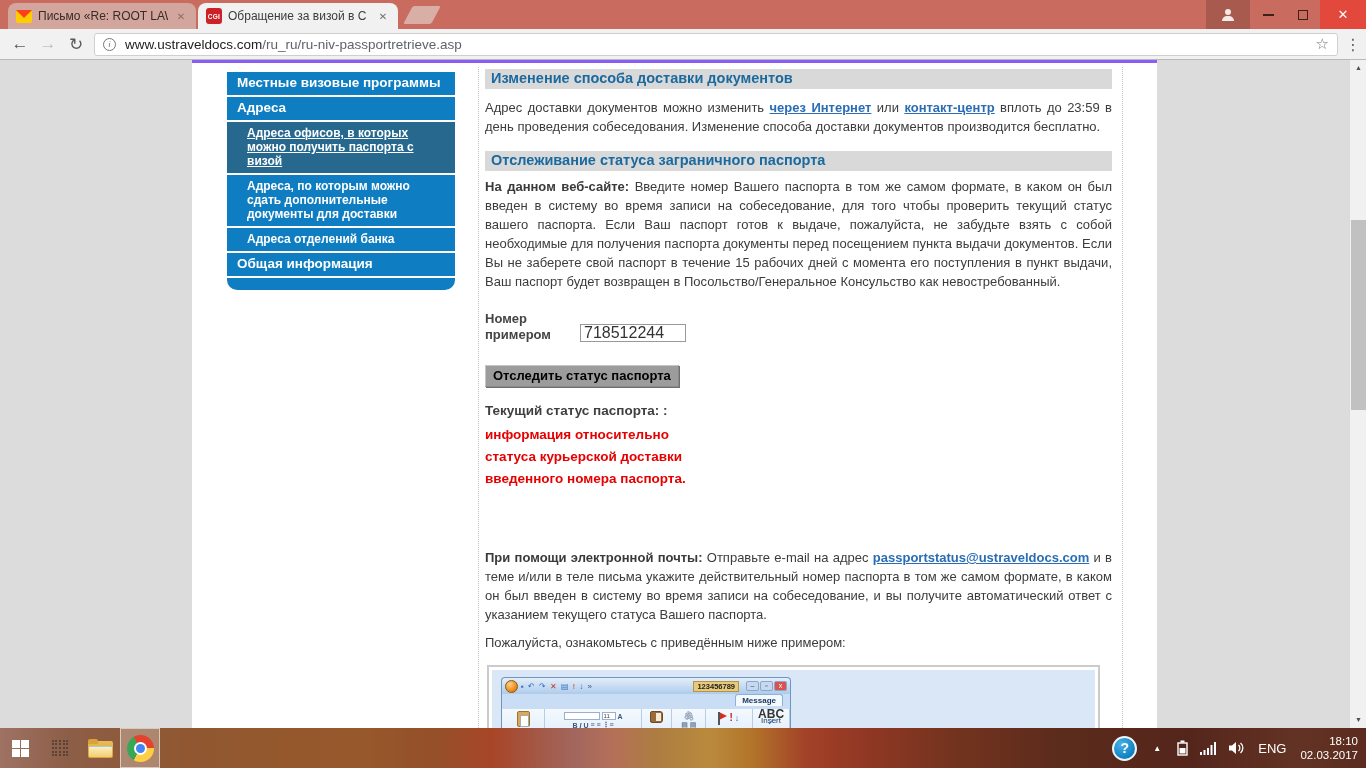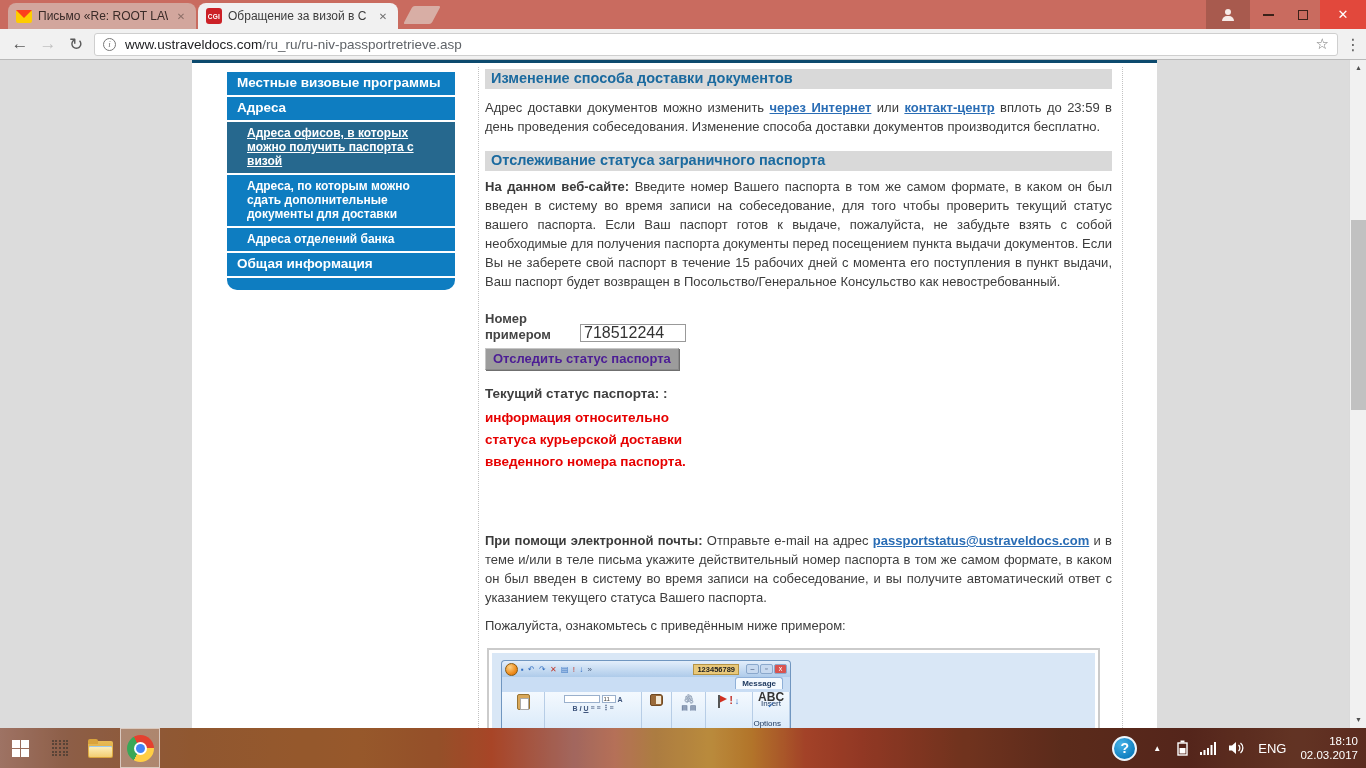--- a/index.html
+++ b/index.html
@@ -39,21 +39,21 @@
   .omnibox { flex:0 0 auto; width:1244px; height:23px; margin-left:4px; background:#fff; border:1px solid #cfcfcf; border-radius:3px; display:flex; align-items:center; padding:0 8px; }
   .info-ic { width:13px; height:13px; border-radius:50%; border:1.5px solid #777; color:#777; font-size:9px; font-style:italic; font-family:"Liberation Serif",serif; display:flex; align-items:center; justify-content:center; flex:0 0 auto; }
   .url { margin-left:9px; font-size:13.5px; white-space:nowrap; overflow:hidden; flex:1; }
   .url .domain { color:#202124; }
   .url .path { color:#5f6368; }
   .star-ic { font-size:15px; color:#757575; flex:0 0 auto; }
   .menu-dots { font-size:16px; color:#5f5f5f; width:30px; text-align:center; flex:0 0 auto; letter-spacing:0; }
 
   
   .page { position:absolute; left:0; top:60px; width:1366px; height:668px; background:#dcdcdc; overflow:hidden; }
-  .site { position:absolute; left:192px; top:0; width:965px; height:668px; background:#fff; border-top:3px solid #0c4a6e; }
+  .site { position:absolute; left:192px; top:0; width:965px; height:668px; background:#fff; border-top:3px solid #8b5cf6; }
   .dotline { position:absolute; top:4px; bottom:0; width:0; border-left:1px dotted #c2c2c2; }
   .dotline.l { left:286px; } .dotline.r { left:930px; }
 
   
   .sidebar { position:absolute; left:35px; top:9px; width:228px; }
   .sb-item { background:#0e7dc1; color:#fff; font-weight:bold; margin-bottom:2px; cursor:pointer; }
   .sb-header { font-size:13.5px; padding:3px 10px 5px; }
   .sb-sub { font-size:12px; line-height:14px; padding:4px 8px 5px 20px; }
   .sb-sub.selected { background:#26688e; text-decoration:underline; }
   .sb-footer { height:12px; background:#0e7dc1; border-radius:0 0 10px 10px; }
@@ -61,21 +61,21 @@
   
   .content { position:absolute; left:293px; top:6px; width:627px; color:#3c3c3c; font-size:13px; }
   .hbar { background:#d9d9d9; color:#1b6a9f; font-weight:bold; font-size:14.5px; padding:1px 6px 3px; }
   .hbar1 { margin-bottom:9px; } .hbar2 { margin-top:15px; margin-bottom:6px; }
   p.just { text-align:justify; line-height:19px; }
   .blue-link { color:#2a6db5; font-weight:bold; text-decoration:underline; cursor:pointer; }
   .bold-lead { font-weight:bold; color:#3a3a3a; }
   .form-row { margin-top:20px; display:flex; }
   .form-label { width:95px; font-weight:bold; color:#444; font-size:13px; line-height:16px; }
   .pass-input { width:106px; height:18px; margin-top:13px; border:1px solid #999; font-size:16px; padding:1px 3px; font-family:inherit; color:#333; }
-  .track-btn { display:inline-block; margin-top:5px; background:#9c9c9c; color:#4c1d95; font-weight:bold; font-size:13px; font-family:inherit; padding:2px 7px 3px; border:1px solid #8a8a8a; border-top-color:#c6c6c6; border-left-color:#c6c6c6; box-shadow:1px 1px 0 #6f6f6f; cursor:pointer; }
+  .track-btn { display:inline-block; margin-top:22px; background:#9c9c9c; color:#000000; font-weight:bold; font-size:13px; font-family:inherit; padding:2px 7px 3px; border:1px solid #8a8a8a; border-top-color:#c6c6c6; border-left-color:#c6c6c6; box-shadow:1px 1px 0 #6f6f6f; cursor:pointer; }
   .status-label { margin-top:16px; font-weight:bold; font-size:13.5px; color:#3f3f3f; }
   .status-red { margin-top:6px; }
   .status-red div { color:#e60000; font-weight:bold; font-size:13.5px; line-height:22px; }
   .email-p { margin-top:58px; }
   .example-intro { margin-top:11px; font-size:13px; color:#3c3c3c; }
   .imgbox { margin-top:15px; margin-left:2px; width:613px; height:300px; border:2px solid #cbcbcb; background:#fff; padding:3px; }
   .shot { width:100%; height:100%; background:#d9e7f6; position:relative; overflow:hidden; }
 
   
   .olw { position:absolute; left:9px; top:7px; width:290px; font-size:8px; color:#1f3a60; }

